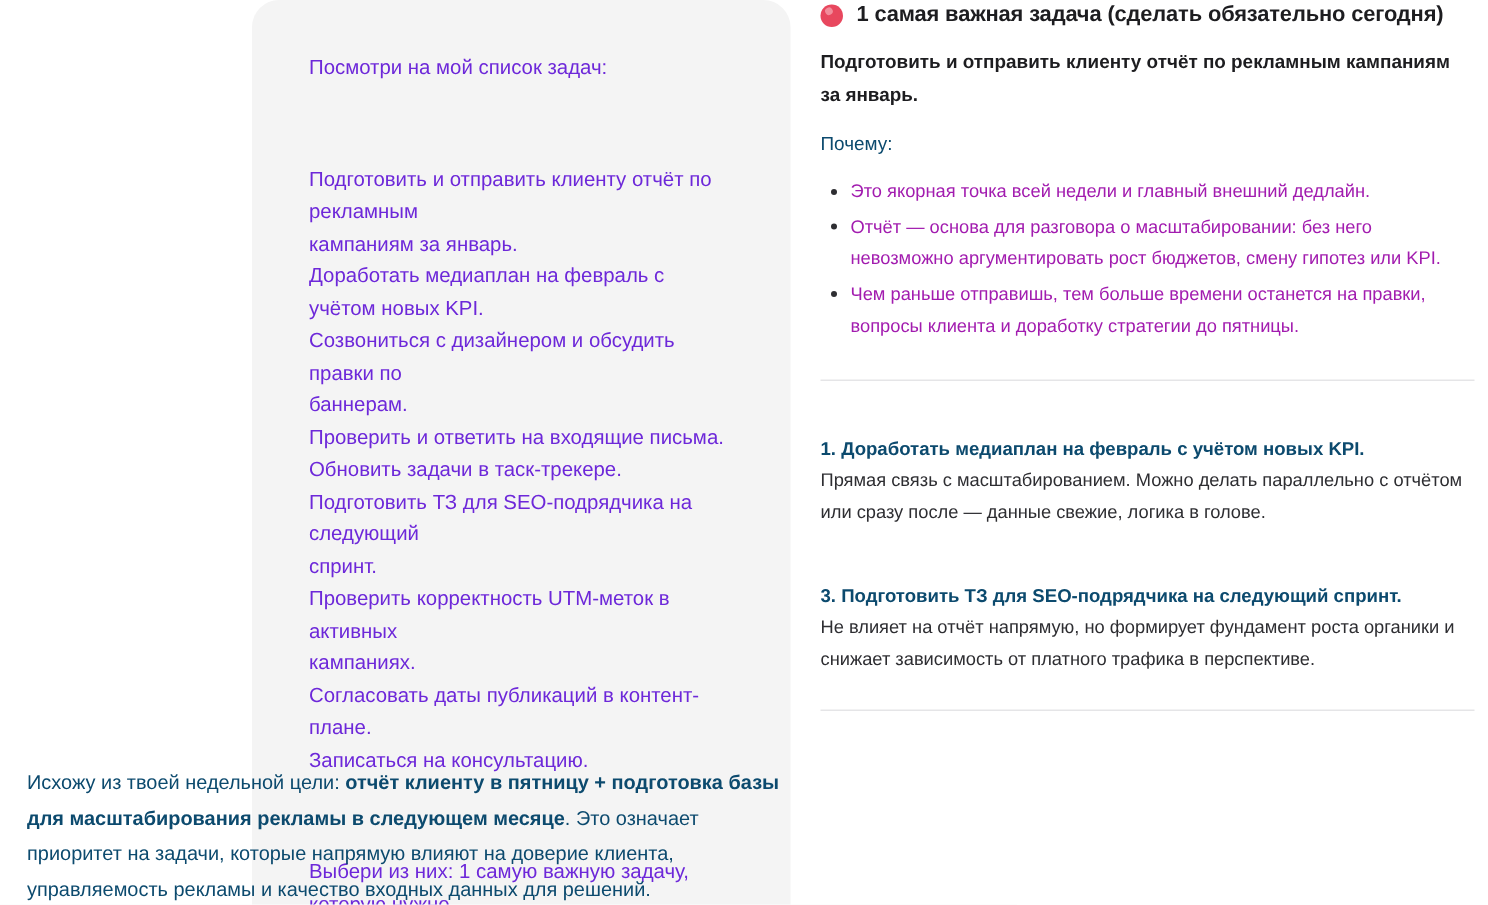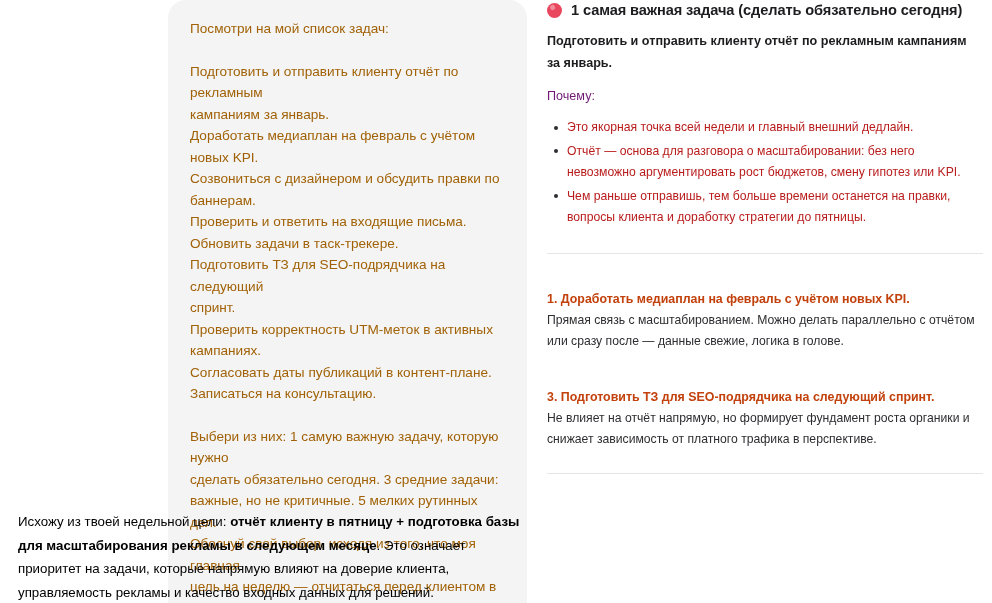--- a/index.html
+++ b/index.html
@@ -33,34 +33,34 @@
     width: 359px;
     background: #f4f4f4;
     border-radius: 18px;
     padding: 18px 22px 20px 22px;
     box-sizing: border-box;
   }
 
   .bubble-para {
     font-size: 13.6px;
     line-height: 21.5px;
-    color: #a16207;
-    margin: 0;
+    color: #6d28d9;
+    margin: 16px;
     white-space: pre-wrap;
   }
   .bubble-gap { height: 21px; }
 
   #assistant-intro {
     position: absolute;
     left: 18px;
     top: 510px;
     width: 512px;
     font-size: 13.3px;
     line-height: 23.5px;
-    color: #000000;
+    color: #0c4a6e;
   }
   #assistant-intro b { font-weight: 700; }
 
   
   #right-column {
     position: absolute;
     left: 547px;
     top: 0;
     width: 436px;
     height: 526px;
@@ -103,33 +103,33 @@
   .body-line {
     font-size: 12.6px;
     line-height: 22px;
     color: #2a2a2e;
   }
   .body-line.strong { font-weight: 700; color: #1d1d20; }
 
   .why-label {
     font-size: 12.6px;
     line-height: 22px;
-    color: #701a75;
+    color: #0c4a6e;
   }
 
   ul.bullets {
     margin: 0;
     padding: 0 0 0 20px;
     list-style: none;
   }
   ul.bullets li {
     position: relative;
     font-size: 12.2px;
     line-height: 21.5px;
-    color: #b91c1c;
+    color: #a21caf;
     margin-bottom: 2px;
     padding-left: 0;
   }
   ul.bullets li::before {
     content: "";
     position: absolute;
     left: -13px;
     top: 8.5px;
     width: 4px;
     height: 4px;
@@ -142,21 +142,21 @@
     background: #e5e5e7;
     border: 0;
     margin: 0;
   }
 
   .task-block { margin-top: 0; }
   .task-title {
     font-size: 12.4px;
     font-weight: 700;
     line-height: 21px;
-    color: #c2410c;
+    color: #0c4a6e;
   }
   .task-desc {
     font-size: 12.2px;
     line-height: 21.5px;
     color: #2e2e32;
   }
 </style>
 </head>
 <body>
 

